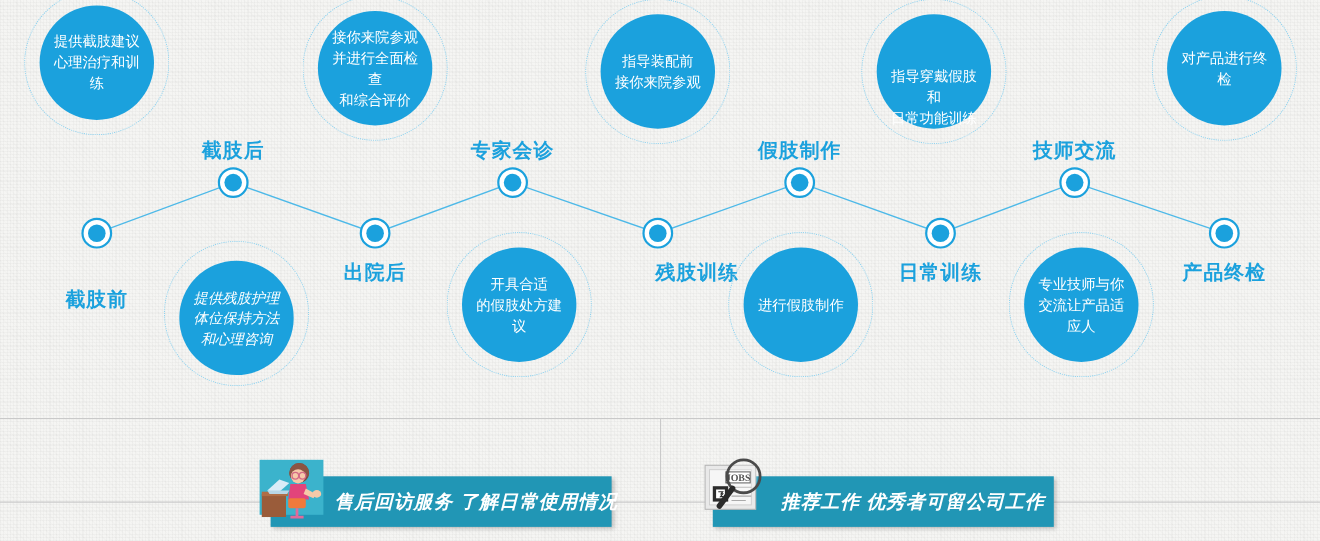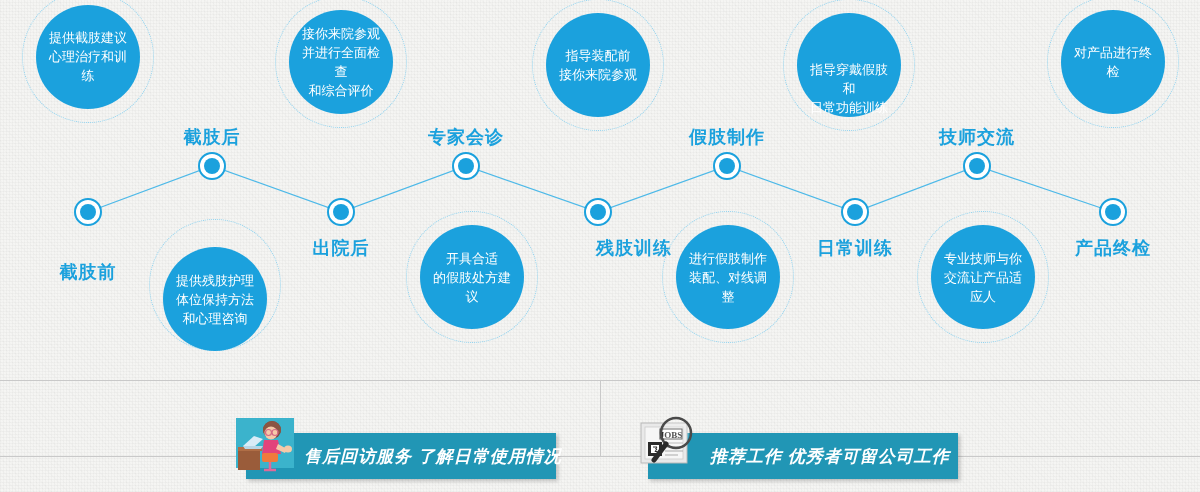--- a/index.html
+++ b/index.html
@@ -200,39 +200,38 @@
             <div>日常功能训练</div>
           </div>
         </div>
         <div class="bubble-ring" style="left: 1047px; top: -4px; width: 132px; height: 132px;"></div>
         <div class="bubble" style="left: 1061px; top: 10px; width: 104px; height: 104px;">
           <div class="bubble-text">
             <div>对产品进行终检</div>
           </div>
         </div>
         <div class="bubble-ring" style="left: 149px; top: 219px; width: 132px; height: 132px;"></div>
-        <div class="bubble" style="left: 163px; top: 247px; width: 104px; height: 104px;">
+        <div class="bubble" style="left: 163px; top: 237px; width: 104px; height: 104px; font-style: italic;">
           <div class="bubble-text">
             <div>提供残肢护理</div>
             <div>体位保持方法</div>
             <div>和心理咨询</div>
           </div>
         </div>
         <div class="bubble-ring" style="left: 406px; top: 211px; width: 132px; height: 132px;"></div>
         <div class="bubble" style="left: 420px; top: 225px; width: 104px; height: 104px;">
           <div class="bubble-text">
             <div>开具合适</div>
             <div>的假肢处方建议</div>
           </div>
         </div>
         <div class="bubble-ring" style="left: 662px; top: 211px; width: 132px; height: 132px;"></div>
         <div class="bubble" style="left: 676px; top: 225px; width: 104px; height: 104px;">
           <div class="bubble-text">
             <div>进行假肢制作</div>
-            <div>装配、对线调整</div>
           </div>
         </div>
         <div class="bubble-ring" style="left: 917px; top: 211px; width: 132px; height: 132px;"></div>
         <div class="bubble" style="left: 931px; top: 225px; width: 104px; height: 104px;">
           <div class="bubble-text">
             <div>专业技师与你</div>
             <div>交流让产品适应人</div>
           </div>
         </div>
       </div>

